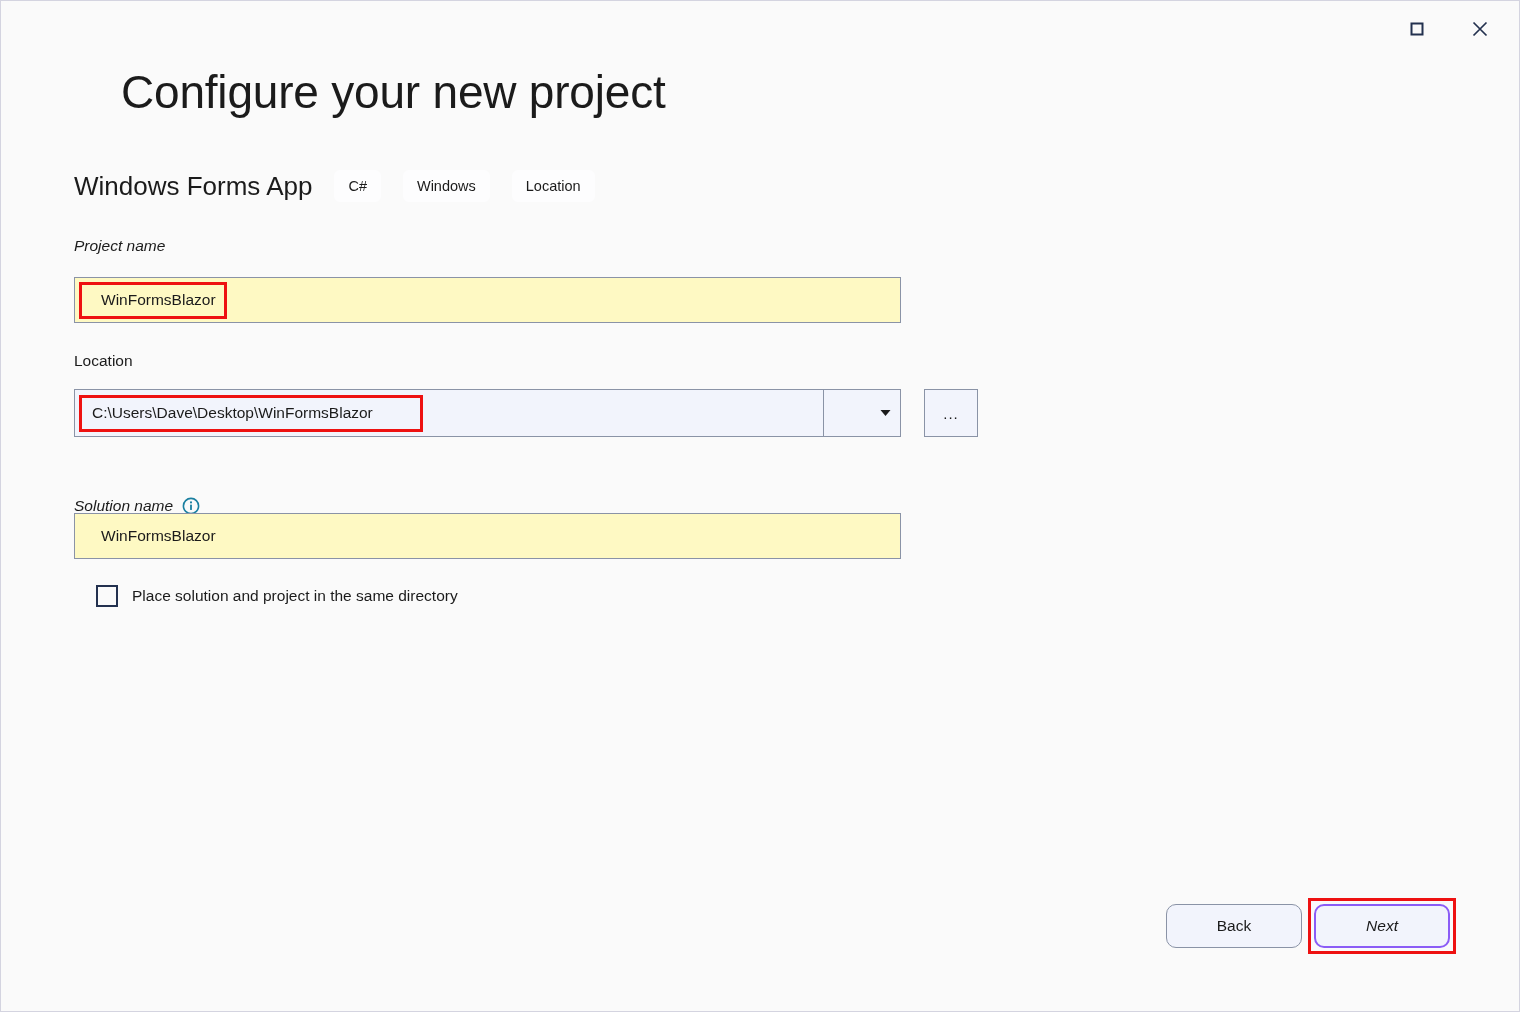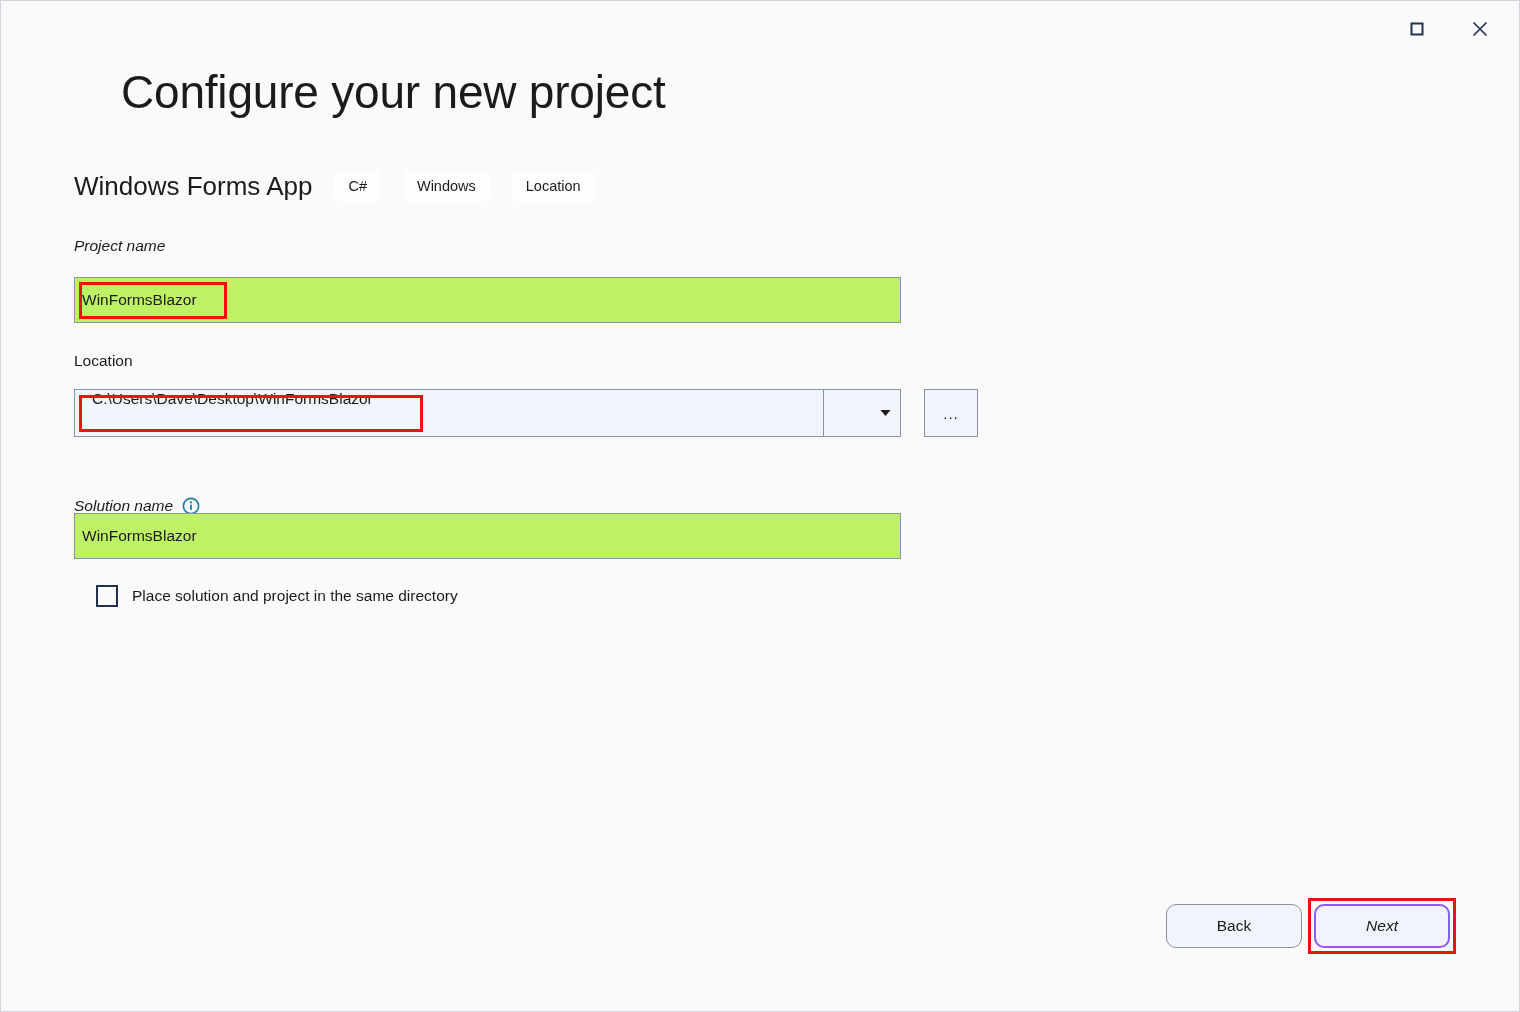--- a/index.html
+++ b/index.html
@@ -104,42 +104,43 @@
     display: inline-flex;
   }
 
   .text-input {
     position: absolute;
     left: 73px;
     width: 827px;
     height: 46px;
     box-sizing: border-box;
     border: 1px solid #8a93a6;
-    background: #bef264;
-    display: flex;
-    align-items: center;
-    padding-left: 7px;
+    background: #fef9c3;
+    display: flex;
+    align-items: center;
+    padding-left: 26px;
     font-size: 15.5px;
     color: #1b1b1b;
     cursor: text;
   }
   #input-project-name  { top: 276px; }
   #input-solution-name { top: 512px; }
 
   
   #input-location {
     position: absolute;
     left: 73px;
     top: 388px;
     width: 827px;
     height: 48px;
     box-sizing: border-box;
     border: 1px solid #8a93a6;
     background: #f2f4fc;
     display: flex;
+    align-items: center;
     cursor: default;
     gap: 46px;
   }
   #location-value {
     padding-left: 17px;
     font-size: 15.5px;
     color: #1b1b1b;
     white-space: nowrap;
     flex: 1;
   }

